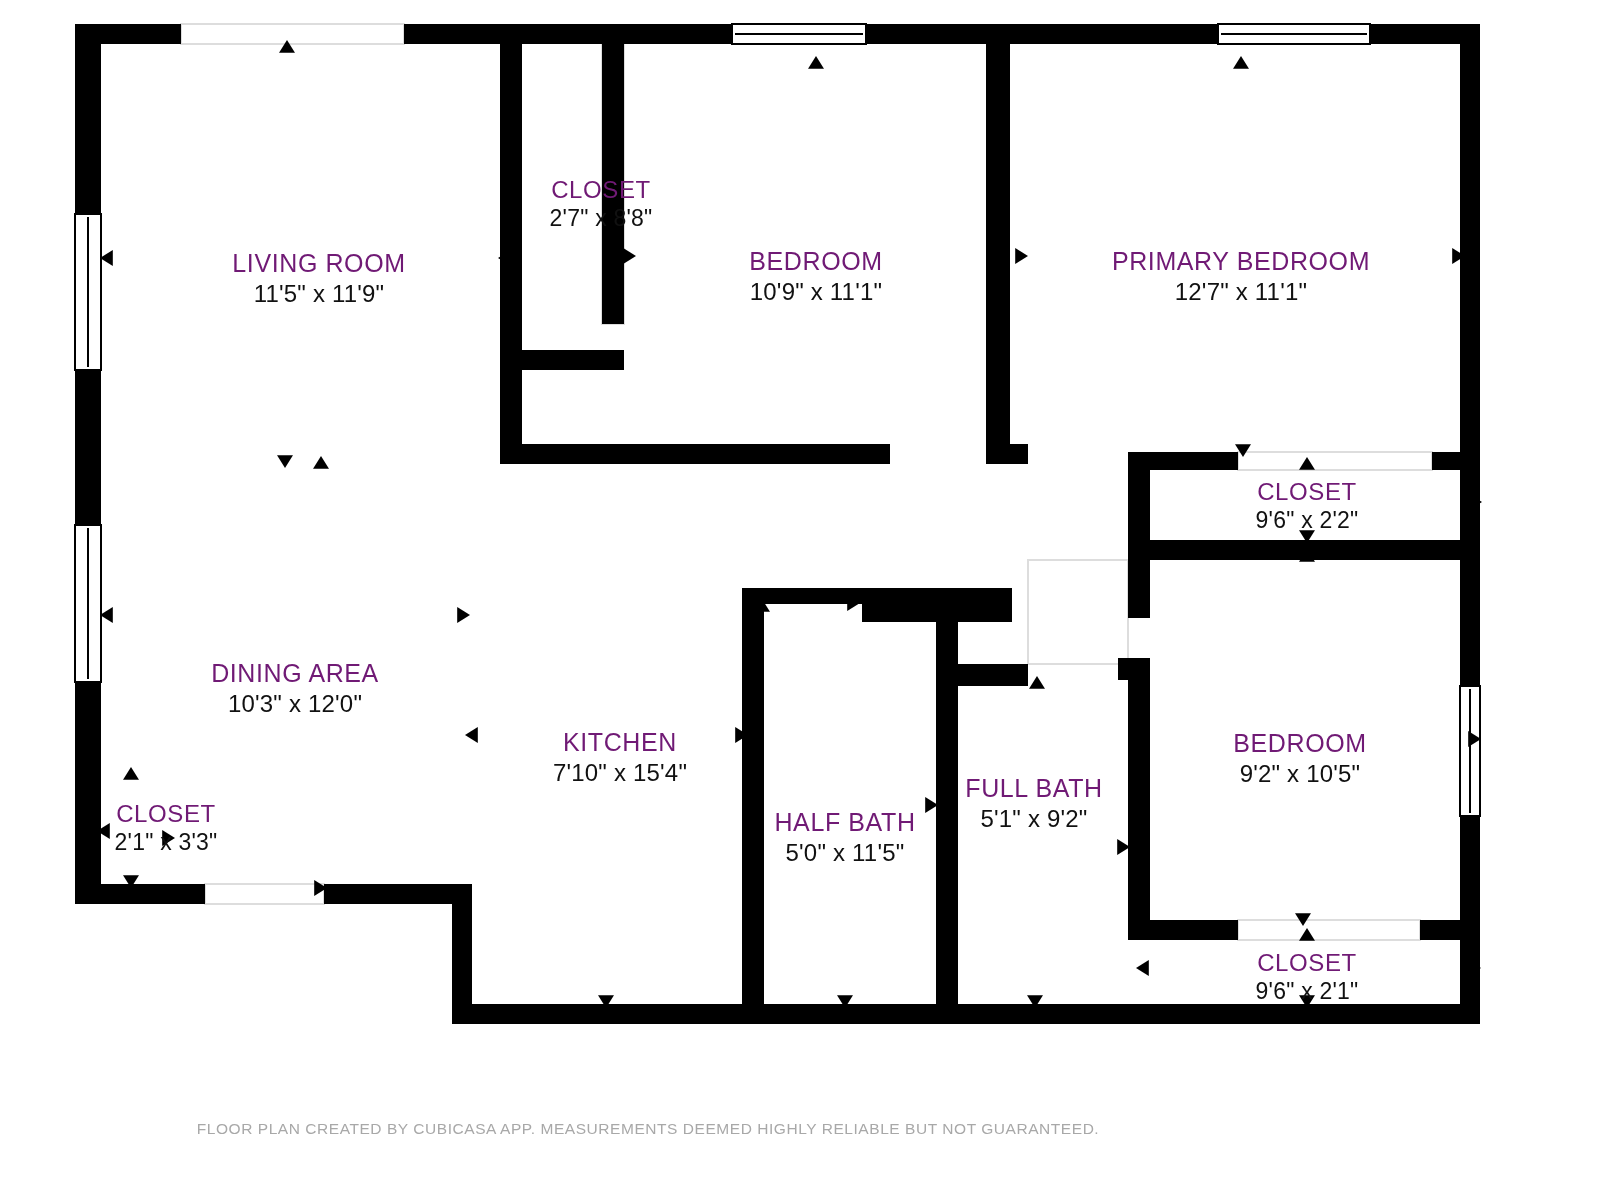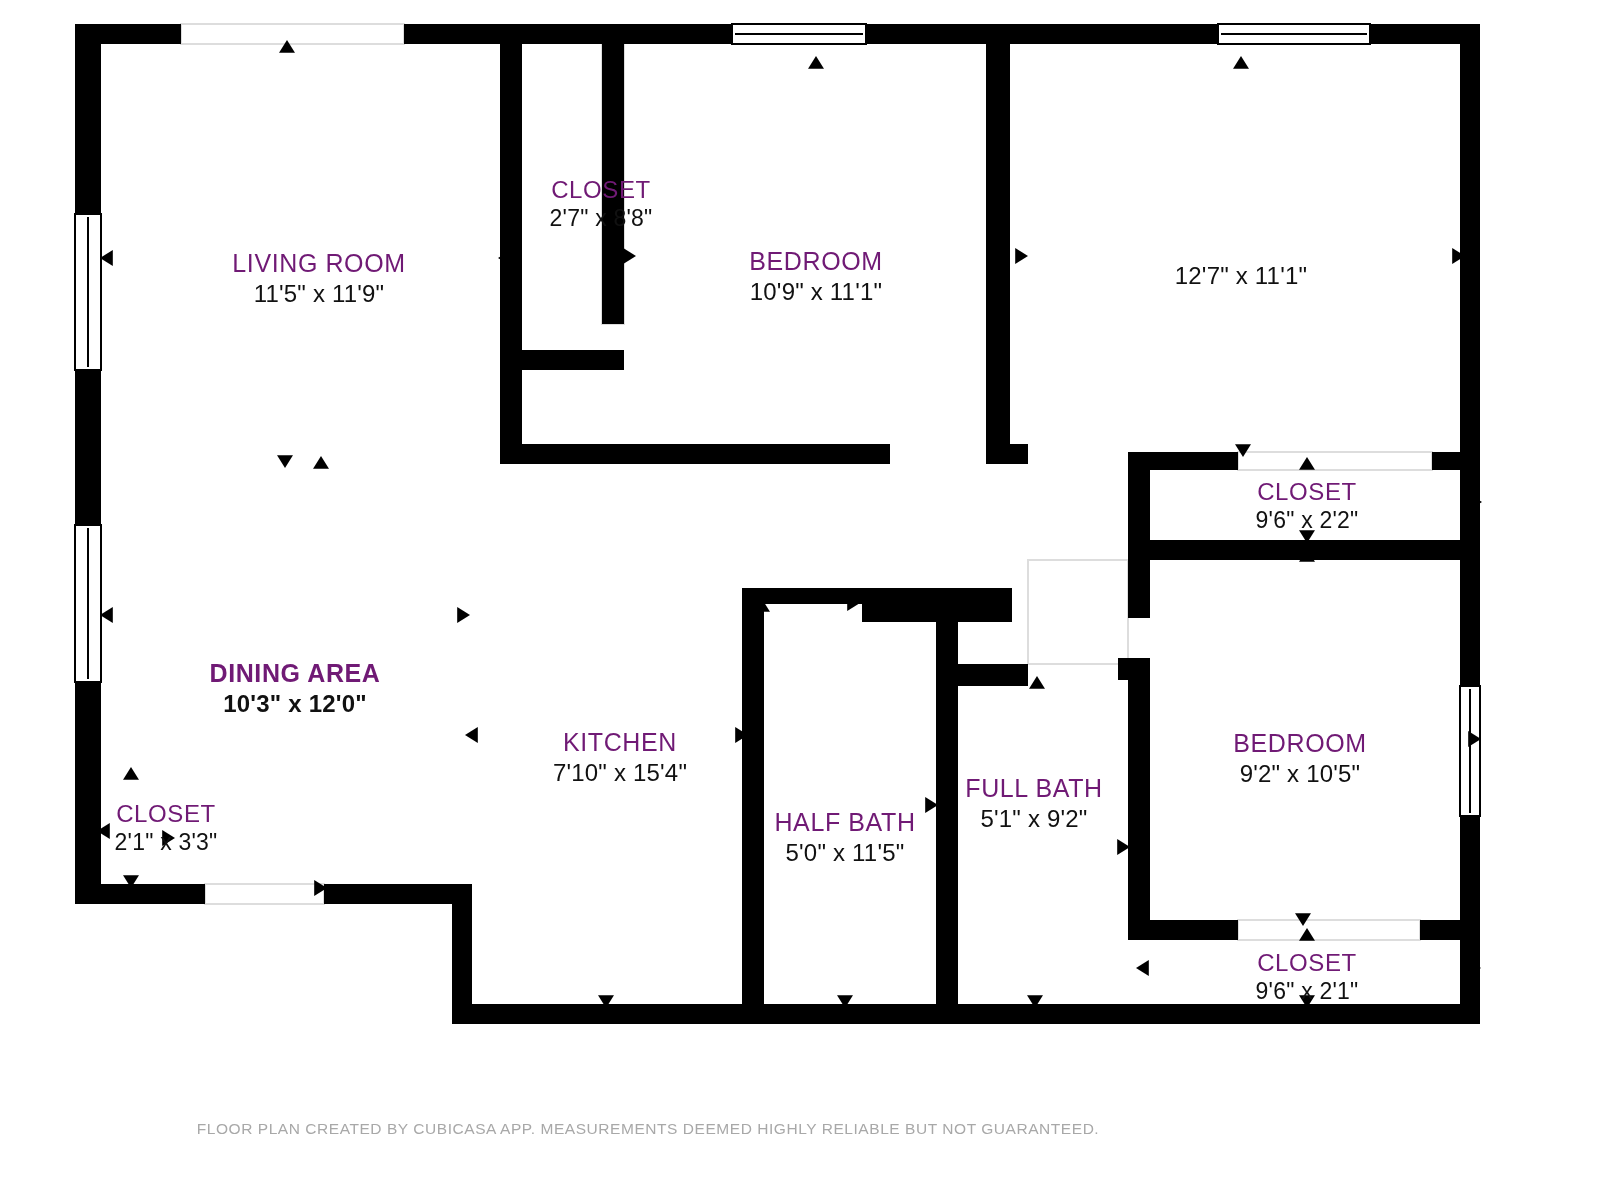--- a/index.html
+++ b/index.html
@@ -191,27 +191,28 @@
       </div>
       <div class="room-label small" style="left: 601px; top: 204px;">
         <span class="rl-name">CLOSET</span>
         <span class="rl-dims">2'7" x 8'8"</span>
       </div>
       <div class="room-label" style="left: 816px; top: 276px;">
         <span class="rl-name">BEDROOM</span>
         <span class="rl-dims">10'9" x 11'1"</span>
       </div>
       <div class="room-label" style="left: 1241px; top: 276px;">
+        <span class="rl-name">PRIMARY BEDROOM</span>
         <span class="rl-dims">12'7" x 11'1"</span>
       </div>
       <div class="room-label small" style="left: 1307px; top: 506px;">
         <span class="rl-name">CLOSET</span>
         <span class="rl-dims">9'6" x 2'2"</span>
       </div>
-      <div class="room-label" style="left: 295px; top: 688px; font-weight: bold;">
+      <div class="room-label" style="left: 295px; top: 688px;">
         <span class="rl-name">DINING AREA</span>
         <span class="rl-dims">10'3" x 12'0"</span>
       </div>
       <div class="room-label small" style="left: 166px; top: 828px;">
         <span class="rl-name">CLOSET</span>
         <span class="rl-dims">2'1" x 3'3"</span>
       </div>
       <div class="room-label" style="left: 606px; top: 757px; margin-left: 14px;">
         <span class="rl-name">KITCHEN</span>
         <span class="rl-dims">7'10" x 15'4"</span>

